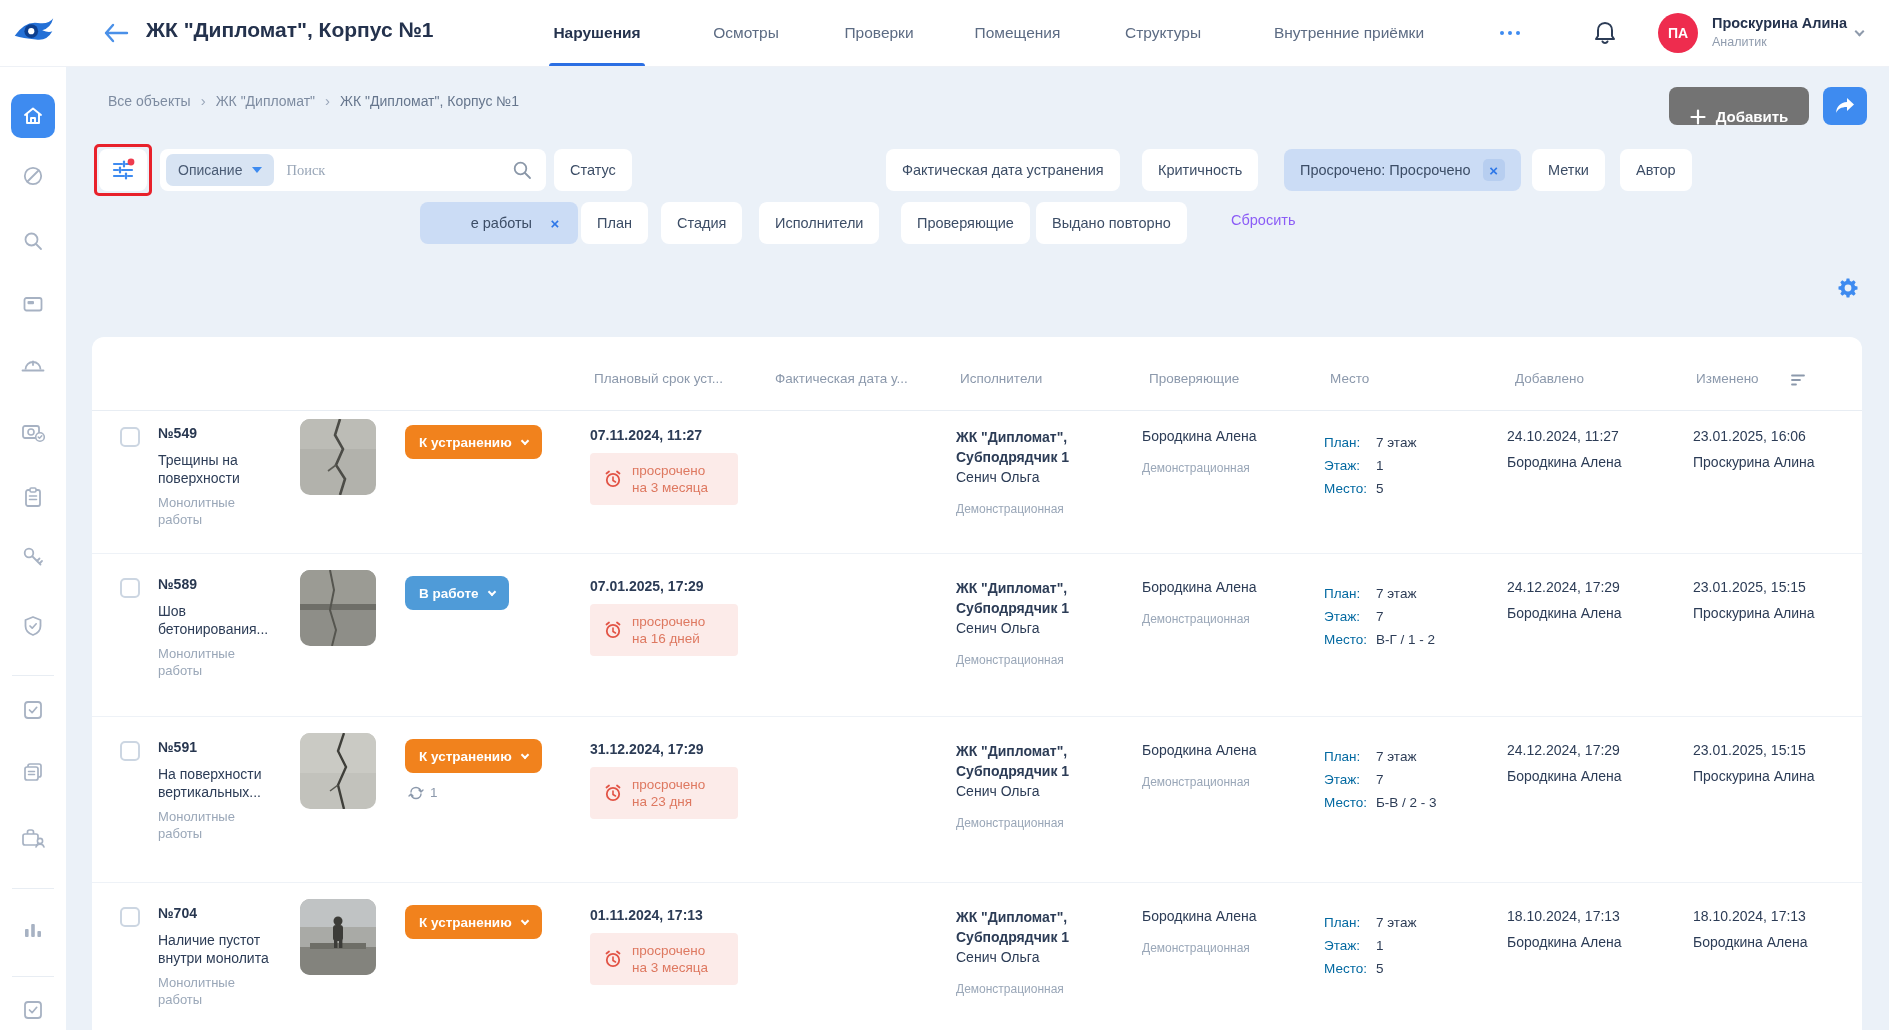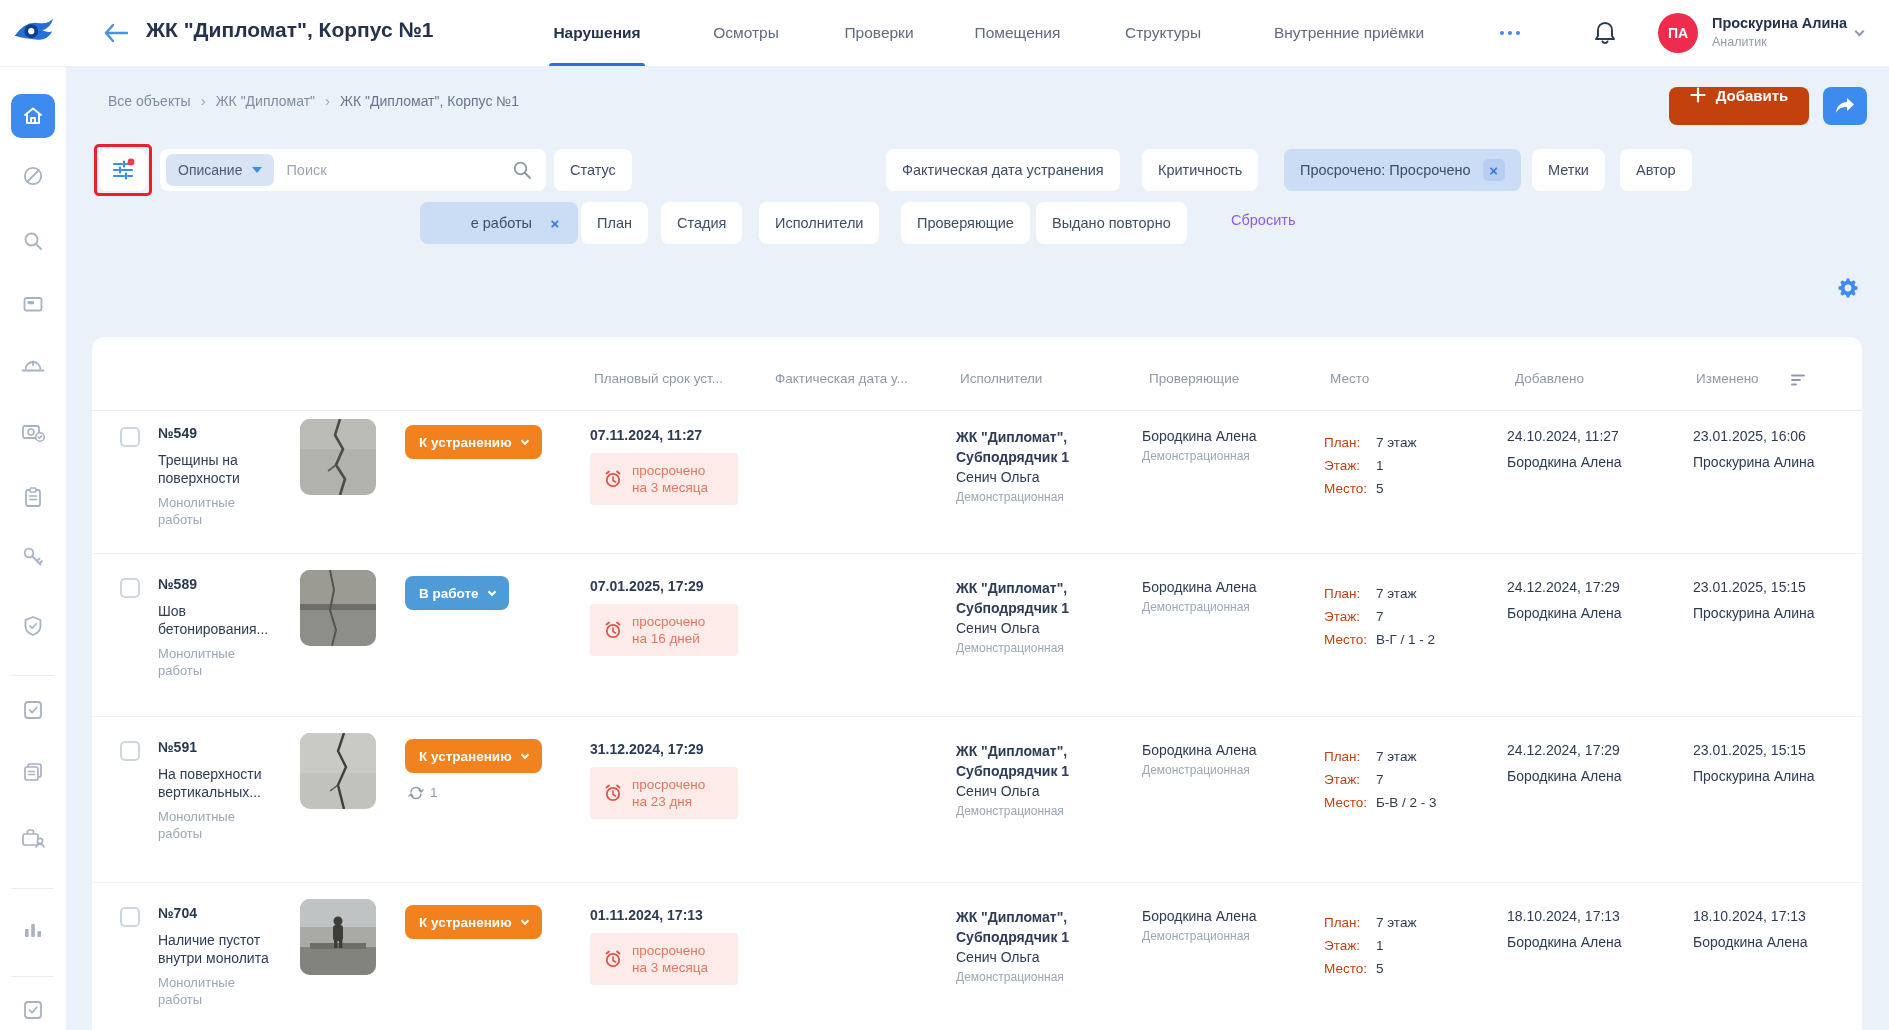--- a/index.html
+++ b/index.html
@@ -29,30 +29,30 @@
   .sidebar{position:absolute;top:66px;left:0;width:66px;bottom:0;background:#fff;z-index:20}
   .side-item{position:absolute;left:50%;transform:translateX(-50%);width:44px;height:44px;display:flex;align-items:center;justify-content:center;border-radius:10px;cursor:pointer;color:#a7b2c3}
   .side-item.active{background:#3e8bf0;color:#fff}
   .side-div{position:absolute;left:12px;width:42px;height:1px;background:#e8edf3}
 
   
   .breadcrumb{position:absolute;left:108px;top:92px;display:flex;align-items:center;font-size:14px;color:#7e8ca1;gap:10px;z-index:5}
   .crumb{cursor:pointer;white-space:nowrap}
   .crumb-sep{color:#9aa7ba;font-size:15px}
   .crumb:last-child{color:#66768d;cursor:default}
-  .add-btn{position:absolute;left:1669px;top:87px;width:140px;height:38px;background:#c2410c;border-radius:8px;color:#fff;font-size:15px;font-weight:600;display:flex;align-items:flex-start;justify-content:center;gap:10px;cursor:pointer;z-index:5}
+  .add-btn{position:absolute;left:1669px;top:87px;width:140px;height:38px;background:#737373;border-radius:8px;color:#fff;font-size:15px;font-weight:600;display:flex;align-items:flex-end;justify-content:center;gap:10px;cursor:pointer;z-index:5}
   .share-btn{position:absolute;left:1823px;top:87px;width:44px;height:38px;background:#3e8bf0;border-radius:8px;display:flex;align-items:center;justify-content:center;cursor:pointer;z-index:5}
 
   
   .filter-iconbtn{position:absolute;left:99px;top:149px;width:48px;height:42px;background:#fff;border-radius:8px;display:flex;align-items:center;justify-content:center;cursor:pointer;z-index:6}
   .red-annotation{position:absolute;left:94px;top:144px;width:58px;height:52px;border:3px solid #e8212b;border-radius:5px;z-index:60;pointer-events:none}
   .search-combo{position:absolute;left:160px;top:149px;width:386px;height:42px;background:#fff;border-radius:8px;display:flex;align-items:center;z-index:6}
   .cat-pill{margin-left:6px;height:32px;background:#d8e4f3;border-radius:7px;display:flex;align-items:center;padding:0 12px;gap:10px;font-size:14px;color:#4a5b74;cursor:pointer;white-space:nowrap}
   .tri{width:0;height:0;border-left:5px solid transparent;border-right:5px solid transparent;border-top:6px solid #3e8bf0}
-  .search-input{flex:1;border:none;outline:none;background:transparent;font-size:14.5px;color:#0369a1;padding:0 12px;font-family:Liberation Sans, sans-serif}
+  .search-input{flex:1;border:none;outline:none;background:transparent;font-size:14.5px;color:#0369a1;padding:0 12px;font-family:Liberation Serif, serif}
   .search-input::placeholder{color:#9aa7b8}
   .search-glass{margin-right:14px}
   .chip{position:absolute;height:42px;background:#fff;border-radius:8px;display:flex;align-items:center;justify-content:center;font-size:14.5px;color:#3c4d66;cursor:pointer;white-space:nowrap;padding:15px 16px;z-index:6}
   .chip.active{background:#cbdcf5}
   .chip .x-btn{margin-left:12px;width:22px;height:22px;border-radius:5px;background:#b7cef0;color:#2f78e8;font-size:15px;font-weight:700;display:flex;align-items:center;justify-content:center;cursor:pointer}
   .chip.row2{top:202px}
   .reset-link{position:absolute;left:1231px;top:212px;font-size:14.5px;color:#8b5cf6;cursor:pointer;z-index:6}
   .gear-btn{position:absolute;left:1834px;top:274px;width:28px;height:28px;display:flex;align-items:center;justify-content:center;cursor:pointer;z-index:5}
 
   
@@ -79,24 +79,24 @@
   .status-btn{position:absolute;left:313px;top:22px;height:34px;border-radius:8px;color:#fff;font-size:13.5px;font-weight:700;display:flex;align-items:center;padding:0 14px;gap:10px;cursor:pointer;white-space:nowrap}
   .status-btn.orange{background:#f1821d}
   .status-btn.blue{background:#4f9bd8}
   .status-btn .chev{width:6px;height:6px;margin-top:-3px;border-color:#fff}
   .repeat{position:absolute;left:316px;top:68px;display:flex;align-items:center;gap:6px;font-size:13.5px;color:#8c99ac}
   .pdate{position:absolute;left:498px;top:24px;font-size:14px;font-weight:700;color:#2c3c56;white-space:nowrap}
   .overdue{position:absolute;left:498px;top:50px;min-width:148px;background:#fcebe9;border-radius:4px;display:flex;align-items:center;gap:9px;padding:9px 13px}
   .overdue .txt{font-size:13.5px;color:#de7860;line-height:17px}
   .exec{position:absolute;left:864px;top:24px;font-size:14px;line-height:20px;color:#2c3c56;white-space:nowrap}
   .exec .b{font-weight:700}
-  .note{font-size:12px;color:#9aa7b8;line-height:16px;margin-top:2px}
+  .note{font-size:12px;color:#9aa7b8;line-height:16px;margin-top:14px}
   .rev{position:absolute;left:1050px;top:24px;font-size:14px;line-height:19px;color:#2c3c56;white-space:nowrap}
   .place{position:absolute;left:1232px;top:28px;font-size:13.5px;line-height:23px;white-space:nowrap}
-  .place .lab{display:inline-block;width:52px;color:#c2410c}
+  .place .lab{display:inline-block;width:52px;color:#0369a1}
   .place .val{color:#2c3c56}
   .added{position:absolute;font-size:14px;line-height:19px;color:#2c3c56;top:24px;white-space:nowrap}
   .added .nm{margin-top:7px}
 </style>
 </head>
 <body>
 
 <div class="page">
 
   <div class="topbar">

